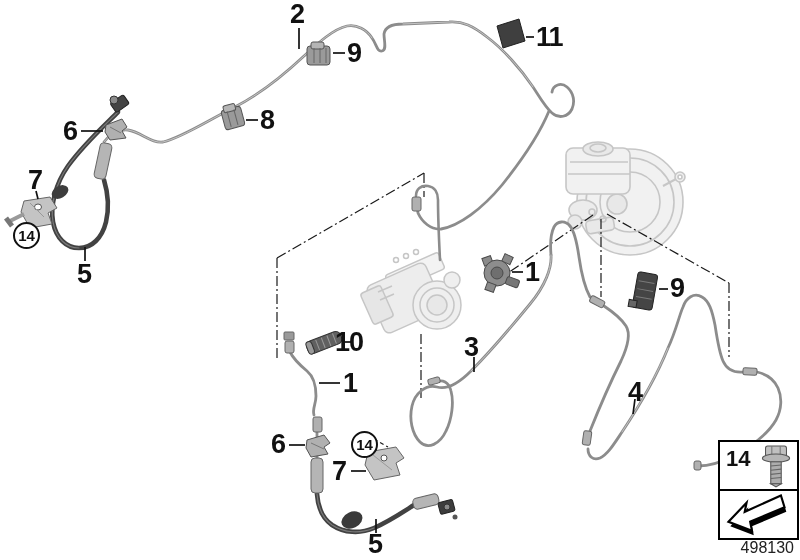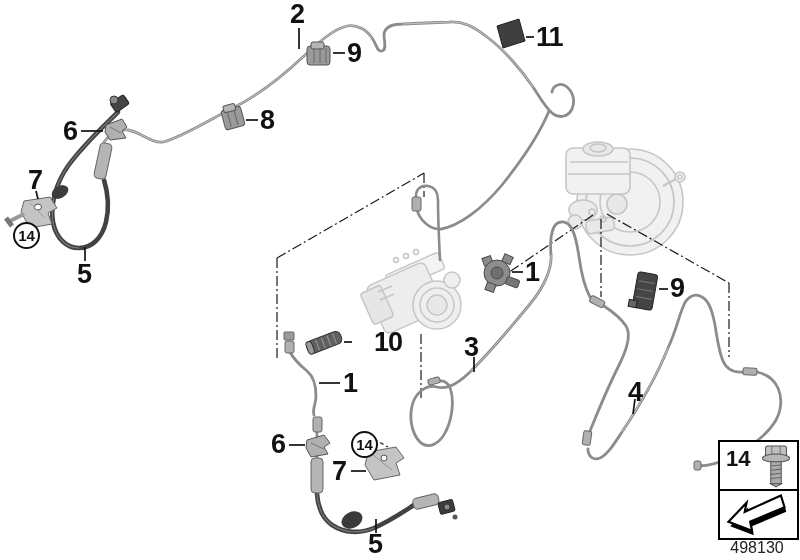--- a/index.html
+++ b/index.html
@@ -9,21 +9,21 @@
   .callout{position:absolute;font-weight:bold;font-size:27px;line-height:1;
            color:#111;letter-spacing:-1px;cursor:default;user-select:none;}
   .callout-circled{position:absolute;width:23px;height:23px;border:2.2px solid #111;
            border-radius:50%;font-weight:bold;font-size:15px;line-height:23px;
            text-align:center;color:#111;background:#fff;}
   #legend{position:absolute;left:718px;top:440px;width:77px;border:2px solid #000;background:#fff;}
   #legend .cell{height:47px;position:relative;}
   #legend .cell + .cell{border-top:2px solid #000;}
   #legend .lnum{position:absolute;left:6px;top:4px;font-weight:bold;font-size:22px;color:#111;}
   #legend svg{position:absolute;}
-  #partnum{position:absolute;left:720px;top:539px;width:74px;text-align:center;
+  #partnum{position:absolute;left:720px;top:539px;width:74px;text-align:right;
            font-size:16px;color:#222;}
 </style>
 </head>
 <body>
 
 <div id="stage">
 
 <svg width="800" height="560" viewBox="0 0 800 560">
 
   <g stroke="#c6c6c6" fill="none" stroke-width="1.6">
@@ -216,21 +216,21 @@
 
 <div class="callout" style="left:290px;top:1px">2</div>
 <div class="callout" style="left:347px;top:40px">9</div>
 <div class="callout" style="left:536px;top:24px">11</div>
 <div class="callout" style="left:260px;top:107px">8</div>
 <div class="callout" style="left:63px;top:118px">6</div>
 <div class="callout" style="left:28px;top:167px">7</div>
 <div class="callout" style="left:77px;top:261px">5</div>
 <div class="callout" style="left:525px;top:259px">1</div>
 <div class="callout" style="left:670px;top:275px">9</div>
-<div class="callout" style="left:374px;top:329px">10</div>
+<div class="callout" style="left:335px;top:329px">10</div>
 <div class="callout" style="left:343px;top:370px">1</div>
 <div class="callout" style="left:464px;top:334px">3</div>
 <div class="callout" style="left:628px;top:379px">4</div>
 <div class="callout" style="left:271px;top:431px">6</div>
 <div class="callout" style="left:332px;top:458px">7</div>
 <div class="callout" style="left:368px;top:531px">5</div>
 <div class="callout-circled" style="left:13px;top:222px">14</div>
 <div class="callout-circled" style="left:351px;top:431px">14</div>
 
 <div id="legend">

